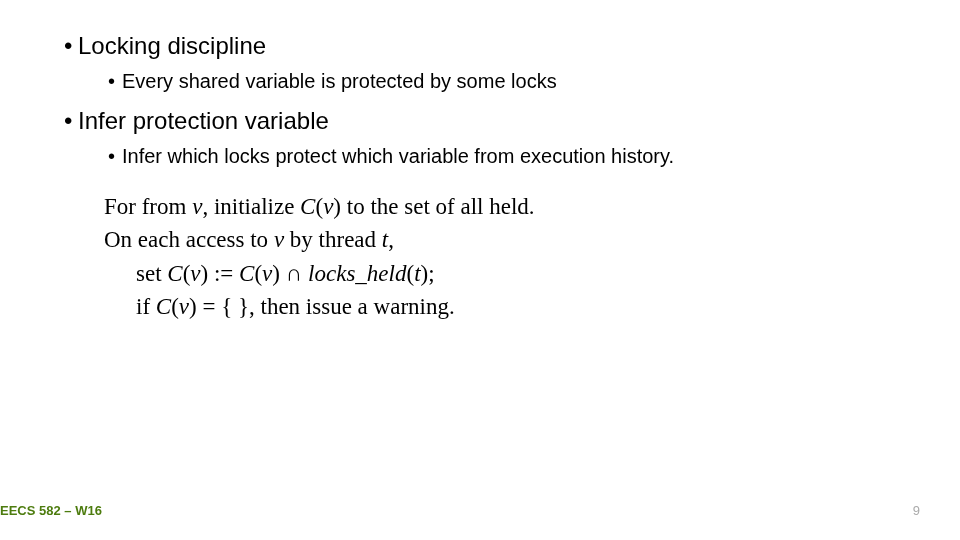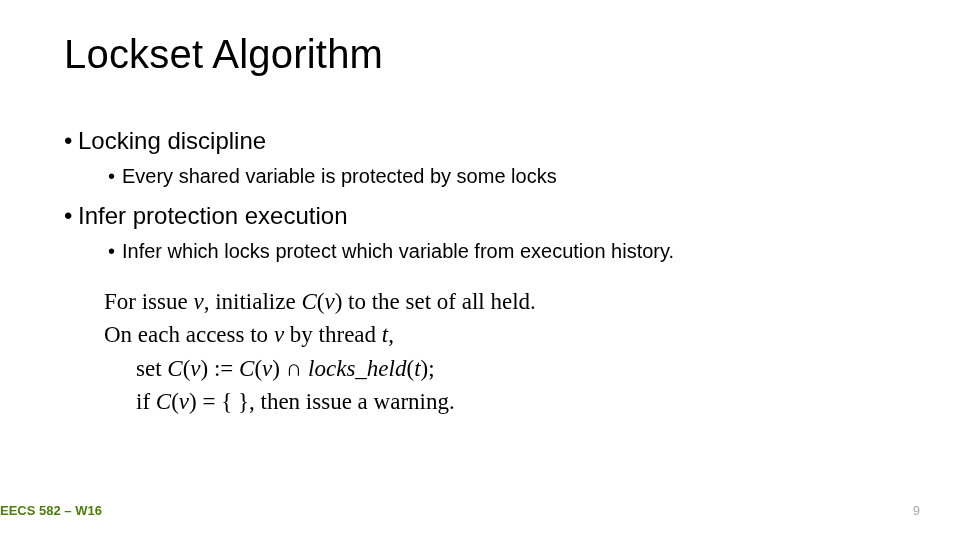--- a/index.html
+++ b/index.html
@@ -68,39 +68,38 @@
     font-size: 13px;
     color: #aaa;
   }
   .mi { font-style: italic; }
 </style>
 </head>
 <body>
 
 <div class="slide">
 
-  <div class="title">Lockset Algorithm</div>
 
   <div class="bullet-l1">
     <span class="dot">•</span><span>Locking discipline</span>
   </div>
   <div class="bullet-l2">
     <span class="dot2">•</span><span>Every shared variable is protected by some locks</span>
   </div>
 
   <div class="bullet-l1">
-    <span class="dot">•</span><span>Infer protection execution</span>
+    <span class="dot">•</span><span>Infer protection variable</span>
   </div>
   <div class="bullet-l2">
     <span class="dot2">•</span><span>Infer which locks protect which variable from execution history.</span>
   </div>
 
   <div class="algo">
     <div>
-      <span>For issue </span><span class="mi">v</span><span>, initialize </span><span class="mi">C</span><span>(</span><span class="mi">v</span><span>) to the set of all held.</span>
+      <span>For from </span><span class="mi">v</span><span>, initialize </span><span class="mi">C</span><span>(</span><span class="mi">v</span><span>) to the set of all held.</span>
     </div>
     <div>
       <span>On each access to </span><span class="mi">v</span><span> by thread </span><span class="mi">t</span><span>,</span>
     </div>
     <div class="indent">
       <span>set </span><span class="mi">C</span><span>(</span><span class="mi">v</span><span>) := </span><span class="mi">C</span><span>(</span><span class="mi">v</span><span>) ∩ </span><span class="mi">locks_held</span><span>(</span><span class="mi">t</span><span>);</span>
     </div>
     <div class="indent">
       <span>if </span><span class="mi">C</span><span>(</span><span class="mi">v</span><span>) = { }, then issue a warning.</span>
     </div>

